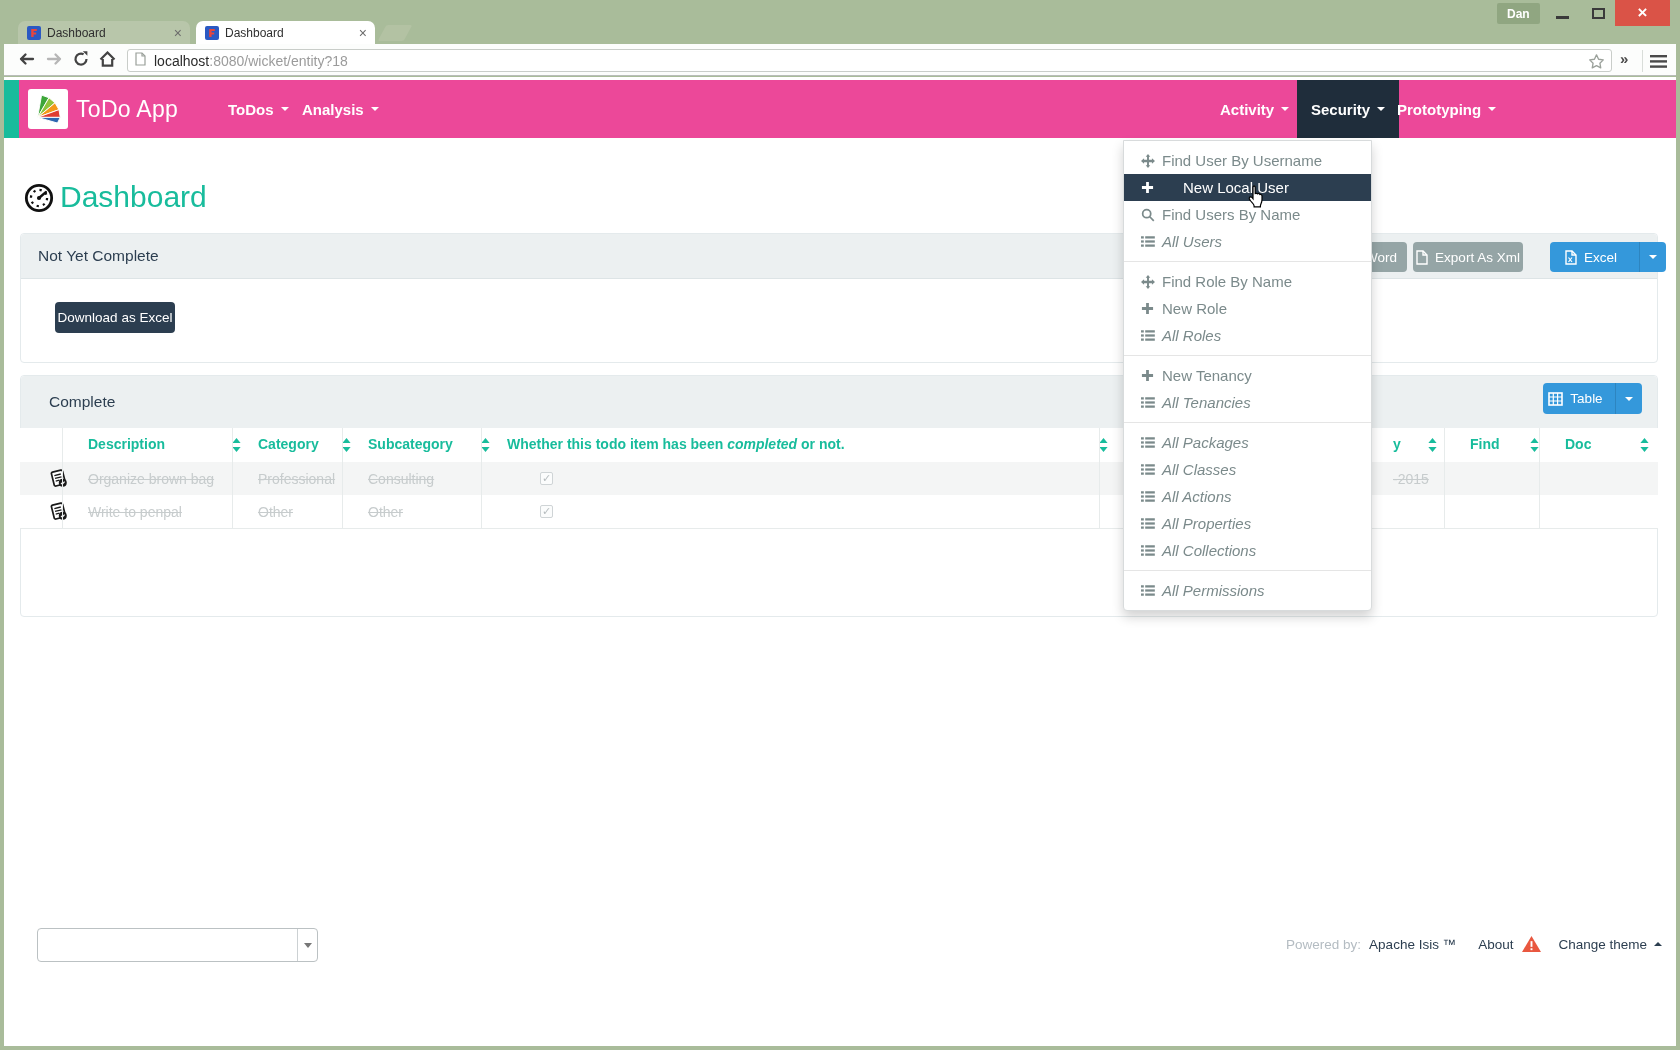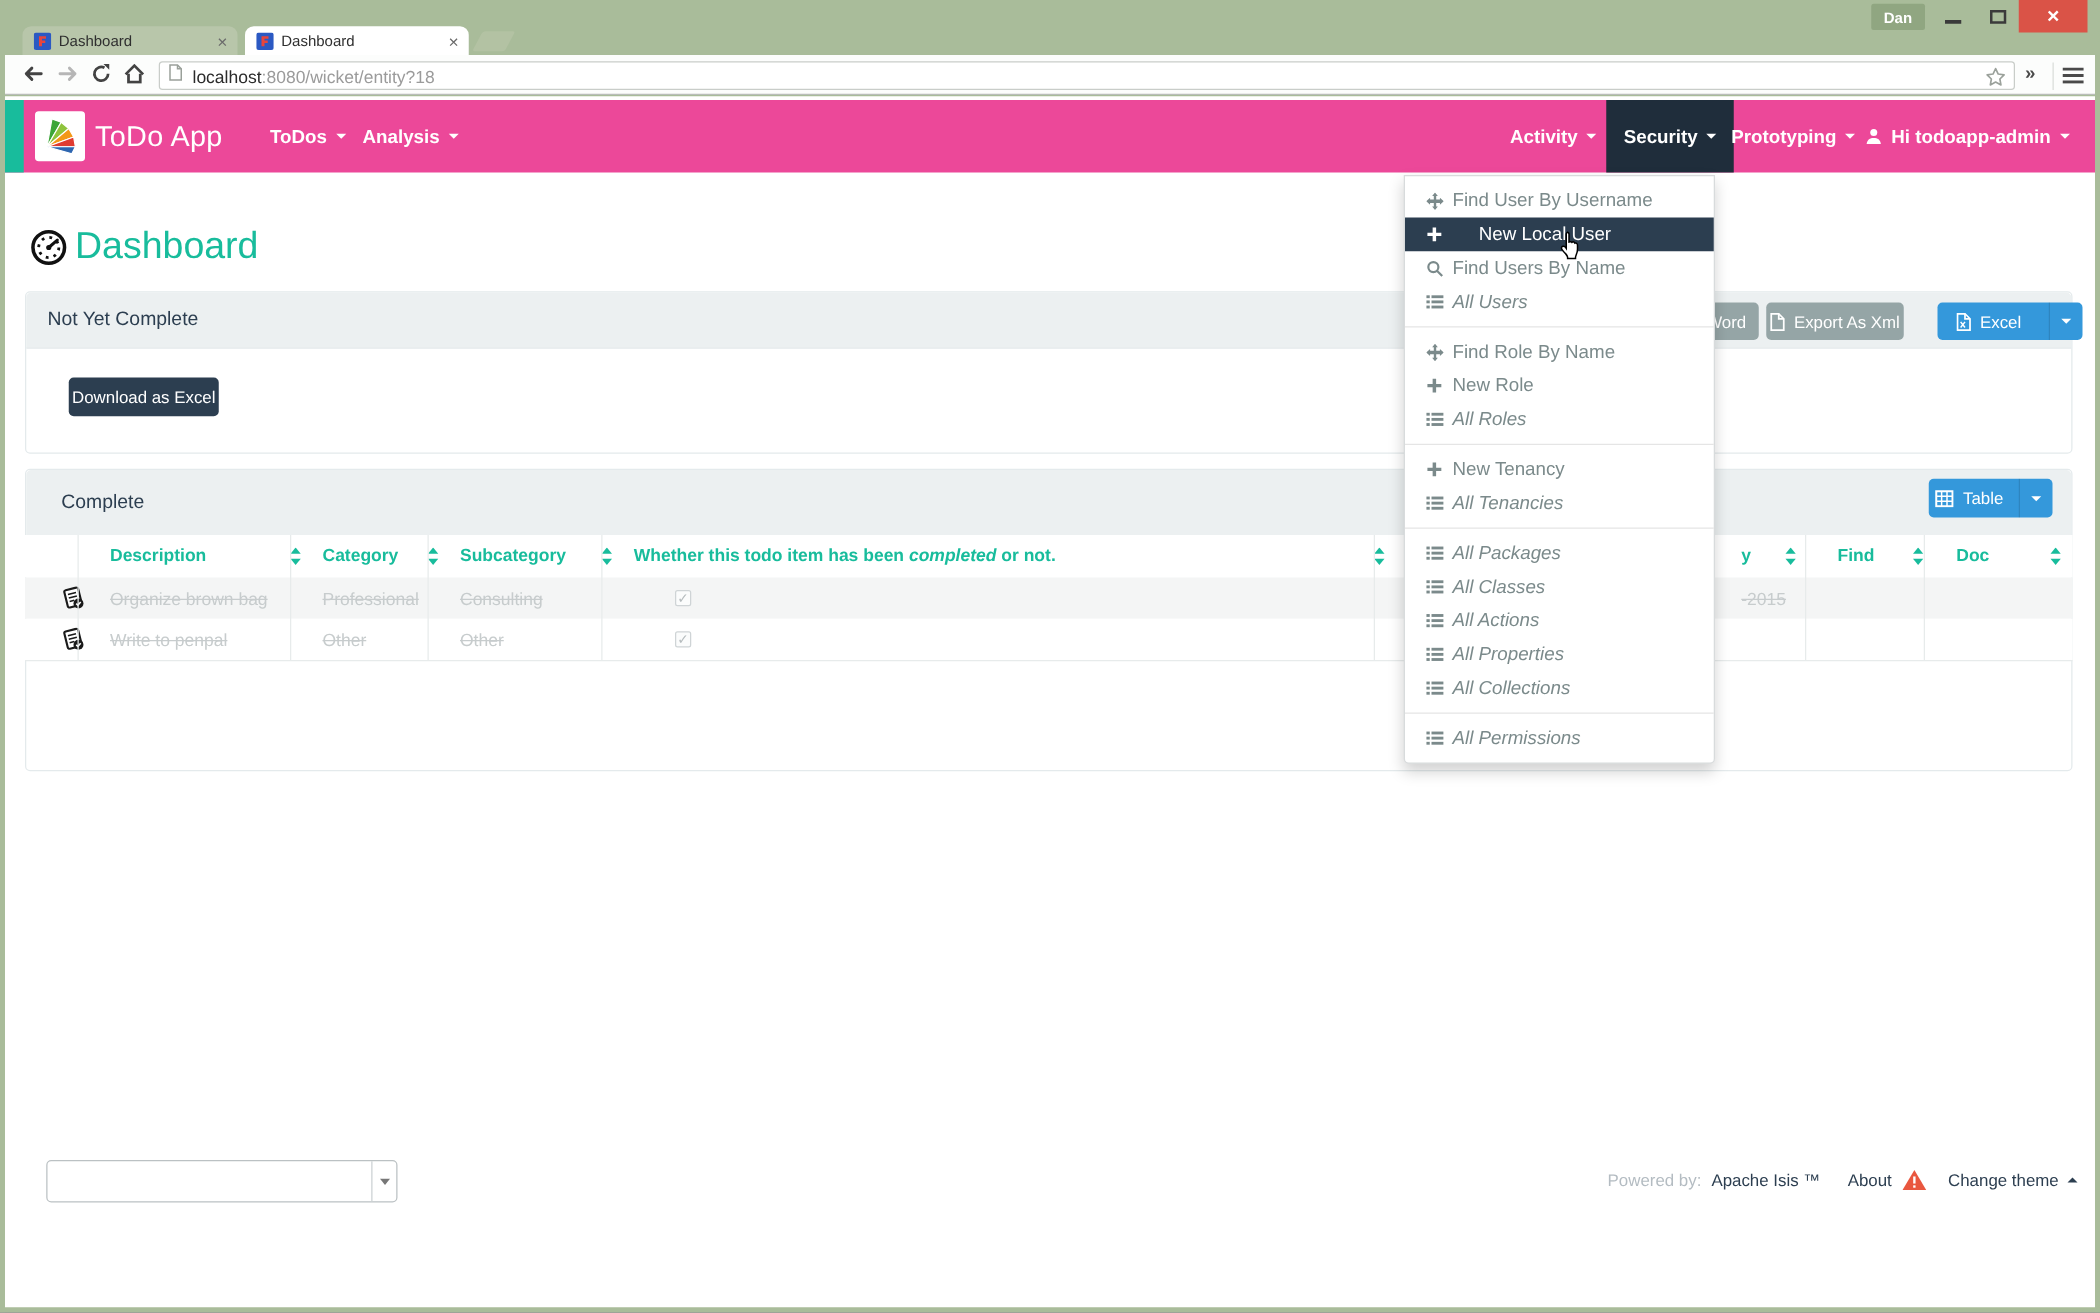--- a/index.html
+++ b/index.html
@@ -46,21 +46,21 @@
   .frame-l { left:0; top:44px; width:4px; height:1006px; background:#a9bc9a; z-index:200; }
   .frame-r { left:1676px; top:44px; width:4px; height:1006px; background:#a9bc9a; z-index:200; }
   .frame-b { left:0; top:1046px; width:1680px; height:4px; background:#a9bc9a; z-index:200; }
   .viewport { left:4px; top:77px; width:1672px; height:969px; background:#ffffff; }
 
   
   .appbar { left:0; top:3px; width:1672px; height:58px; background:#ec4899;padding-left:41px; }
   .teal-strip { left:0; top:0; width:15px; height:58px; background:#18bc9c; }
   .brand-logo { left:24px; top:9px; width:40px; height:40px; background:#fff; border-radius:3px; display:flex; align-items:center; justify-content:center; }
   .brand-text { left:72px; top:0; height:58px; display:flex; align-items:center; color:#fff; font-size:23px; font-weight:500; letter-spacing:.3px; }
-  .navitem { top:0; height:58px; display:flex; align-items:center; gap:7px; color:#fff; font-size:15px; font-weight:600; }
+  .navitem { top:0; height:58px; display:flex; align-items:center; gap:7px; color:#fff; font-size:15px; font-weight:600;margin-left:12px; }
   .caret-d { width:0; height:0; border-left:4px solid transparent; border-right:4px solid transparent; border-top:4px solid currentColor; display:inline-block; }
   .caret-u { width:0; height:0; border-left:4px solid transparent; border-right:4px solid transparent; border-bottom:4px solid currentColor; display:inline-block; }
   .nav-open { background:#1f2d3b; padding:0 14px; }
 
   
   .dropdown { left:1119px; top:63px; width:249px; background:#fff; border:1px solid #d8dbdc;
     border-radius:0 0 4px 4px; box-shadow:0 6px 12px rgba(0,0,0,.18); padding:6px 0; z-index:50; }
   .menu-item { height:27px; display:flex; align-items:center; gap:7px; padding:0 16px; font-size:15px; color:#7b8a8b; white-space:nowrap; }
   .menu-item .mi { width:15px; display:flex; justify-content:center; color:#7b8a8b; flex:0 0 auto; }
   .menu-item.highlighted { background:#2c3e50; color:#fff;gap:28px; }
@@ -203,30 +203,20 @@
           <span class="caret-d"></span>
       </div>
       <div class="abs navitem nav-open" style="left:1281px">
         <span>Security</span>
           <span class="caret-d"></span>
       </div>
       <div class="abs navitem" style="left:1381px">
         <span>Prototyping</span>
           <span class="caret-d"></span>
       </div>
-      <div class="abs navitem" style="left:1488px">
-        <span style="display:flex">
-            <svg width="14" height="14" viewBox="0 0 16 16" fill="currentColor">
-              <circle cx="8" cy="4.5" r="3.2"></circle>
-              <path d="M1.5 15c.5-4 3-5.5 6.5-5.5s6 1.5 6.5 5.5z"></path>
-            </svg>
-          </span>
-        <span>Hi todoapp-admin</span>
-          <span class="caret-d"></span>
-      </div>
     </div>
 
     <span class="abs page-title-icon"><svg width="30" height="30" viewBox="0 0 32 32">
           <circle cx="16" cy="16" r="13.5" fill="none" stroke="#111" stroke-width="3"></circle>
           <circle cx="16" cy="16" r="8.6" fill="none" stroke="#111" stroke-width="2.4" stroke-dasharray="2.4 4.4"></circle>
           <circle cx="16" cy="16" r="2.2" fill="#111"></circle>
           <path d="M16 16l7.3-6.3" stroke="#111" stroke-width="2.6" stroke-linecap="round"></path>
         </svg></span>
     <div class="abs page-title">Dashboard</div>
 

